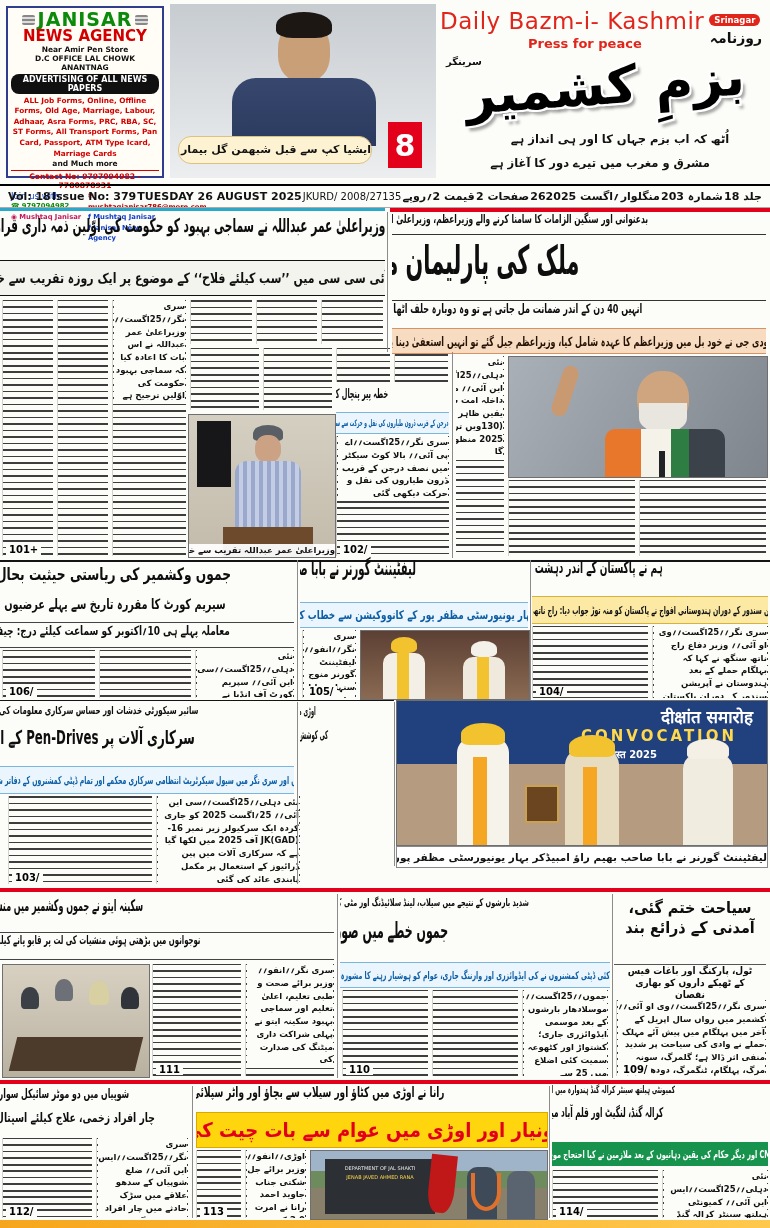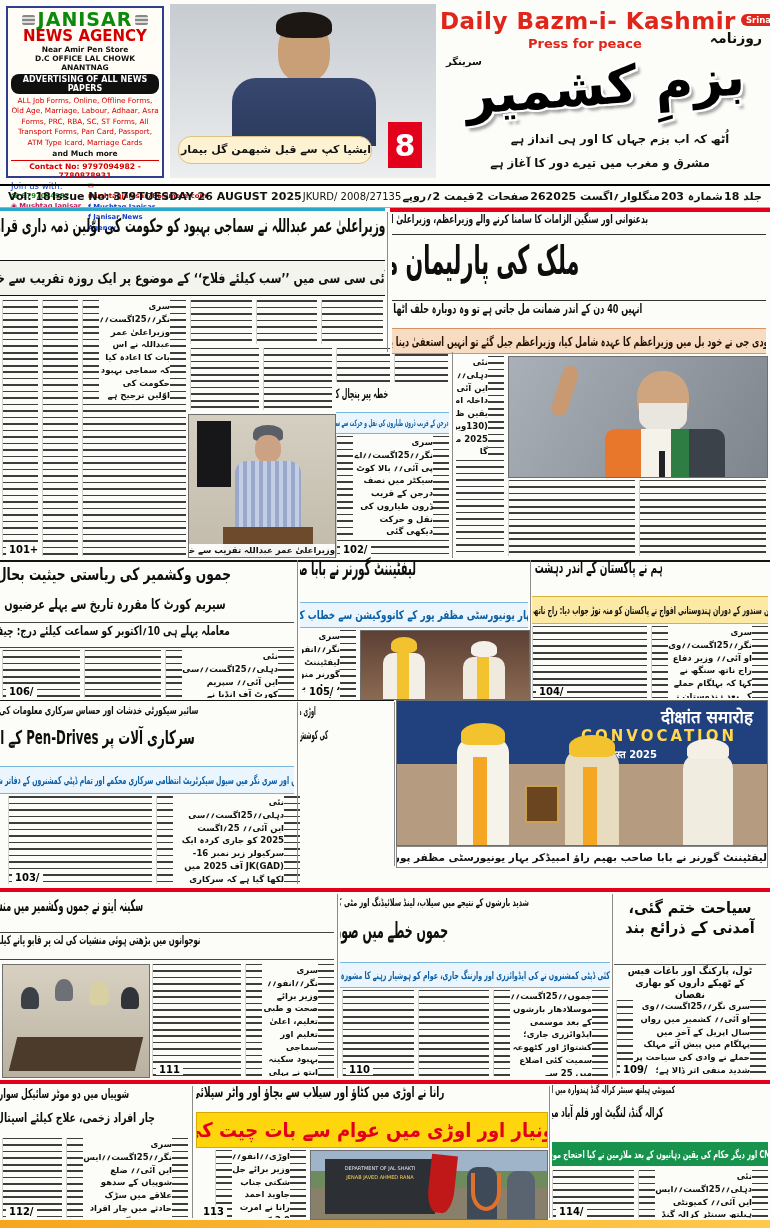--- a/index.html
+++ b/index.html
@@ -5,21 +5,21 @@
   html,body{margin:0;padding:0;background:#e8e8e4}
   #page{position:relative;width:770px;height:1228px;margin:0 auto;background:#fcfcf9;
         font-family:"DejaVu Sans",sans-serif;overflow:hidden;color:#111}
   .abs{position:absolute}
   
   .uh{position:absolute;direction:rtl;text-align:right;font-weight:bold;color:#0e0e0e;overflow:hidden;line-height:1.22}
   .uh .s{display:inline-block;white-space:nowrap;transform-origin:100% 50%}
   .ctr{text-align:center}.ctr .s{transform-origin:50% 50%}
   
   .tx{position:absolute;display:flex;flex-direction:row-reverse;gap:4px;overflow:hidden}
-  .tx .col{flex:1;border-left:1px solid #d2d2cd;padding:0 16px;
+  .tx .col{flex:1;border-left:1px solid #d2d2cd;padding:0 1px;
      background:repeating-linear-gradient(to bottom,#3d3d3d 0 1.5px,transparent 1.5px 6.5px);
      background-origin:content-box}
   .lead{display:block;direction:rtl;text-align:right;font-size:8.5px;font-weight:bold;line-height:1.5;
      background:#fcfcf9;box-shadow:0 1px 0 #fcfcf9;color:#111;margin-bottom:2px}
   .pref{position:absolute;left:4px;bottom:1px;background:#fcfcf9;padding:0 3px;font-weight:bold;font-size:10px;color:#000}
   
   .vr{position:absolute;width:1px;background:#8b8b8b}
   .hrb{position:absolute;height:1.5px;background:#141414}
   .hrr{position:absolute;height:4px;background:#e3001b}
   .hrt{position:absolute;height:3px;background:#2aa7c9}
@@ -36,27 +36,27 @@
   .ph{position:absolute;overflow:hidden;border:1px solid #6f6f6f;background:#c8c8c4}
   .cap{position:absolute;left:0;right:0;bottom:0;background:rgba(255,255,255,.94);direction:rtl;text-align:center;
        font-size:9.5px;font-weight:bold;color:#111;line-height:1.5;overflow:hidden;white-space:nowrap}
   
   #adbox{left:6px;top:6px;width:158px;height:172px;border:2.5px solid #2f3d8f;background:#fffdf6;
          display:flex;flex-direction:column;align-items:center;padding:2px 3px;box-sizing:border-box;text-align:center}
   .ad-t1{color:#0b8a0b;font-weight:bold;font-size:19px;letter-spacing:1px;line-height:1}
   .ad-t2{color:#d40000;font-weight:bold;font-size:15px;line-height:1.05}
   .ad-sm{font-size:7.5px;font-weight:bold;line-height:1.2}
   .ad-pill{background:#101010;color:#fff;font-weight:bold;font-size:8px;border-radius:8px;padding:1px 5px;margin:2px 0}
-  .ad-serv{color:#d40000;font-weight:normal;font-size:7.3px;line-height:1.45}
+  .ad-serv{color:#d40000;font-weight:bold;font-size:7.3px;line-height:1.45}
   .ad-contact{color:#d40000;font-weight:bold;font-size:7.6px;border-top:1.5px solid #d40000;margin-top:2px;padding-top:1px;width:100%}
   .ad-social{display:flex;width:100%;margin-top:1px;text-align:left}
   .ad-join{color:#1440c8;font-weight:normal;font-size:8.5px}
   .ad-line{font-size:6.8px;font-weight:bold;line-height:1.55}
   
-  .mh-en{color:#e0251b;font-weight:bold;font-size:23px;letter-spacing:.5px}
+  .mh-en{color:#e0251b;font-weight:normal;font-size:23px;letter-spacing:.5px}
   .mh-city{background:#e0251b;color:#fff;font-size:8.5px;font-weight:bold;border-radius:7px;padding:1px 5px;vertical-align:6px}
   .mh-peace{color:#e0251b;font-weight:bold;font-size:13px}
   .mh-title{font-weight:bold;color:#000;direction:rtl;white-space:nowrap;
      text-shadow:2px 2px 0 #fff,-2px 2px 0 #fff,2px -2px 0 #fff,-2px -2px 0 #fff,4px 5px 3px rgba(0,0,0,.35)}
   .mh-verse{direction:rtl;font-weight:bold;font-size:11.5px;white-space:nowrap}
   
   #dateline{left:0;top:184px;width:770px;height:24px;border-top:2px solid #000;border-bottom:1px solid #aaa;
      display:flex;align-items:center;justify-content:space-between;padding:0 8px;box-sizing:border-box;
      font-weight:bold;font-size:11px;white-space:nowrap}
 </style>

